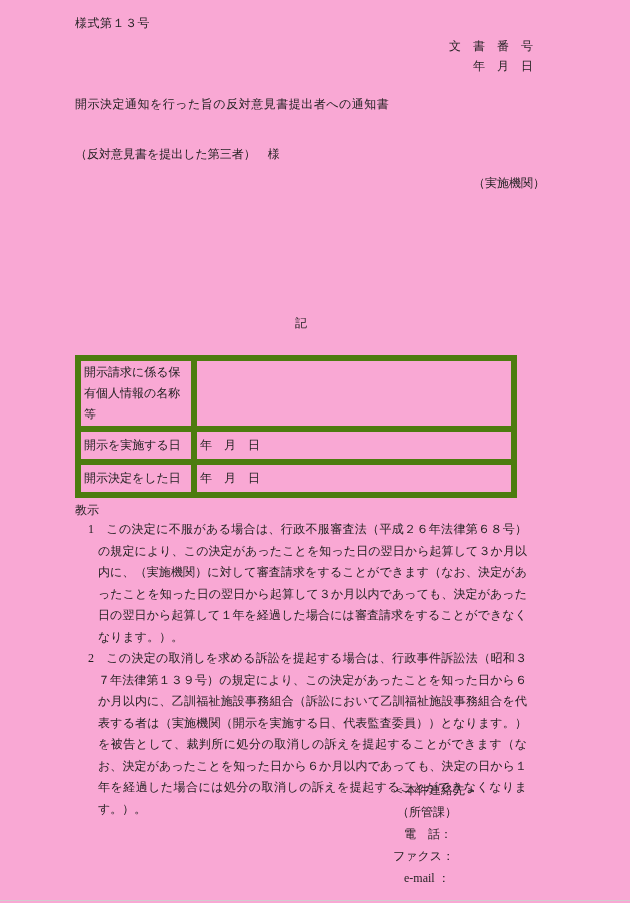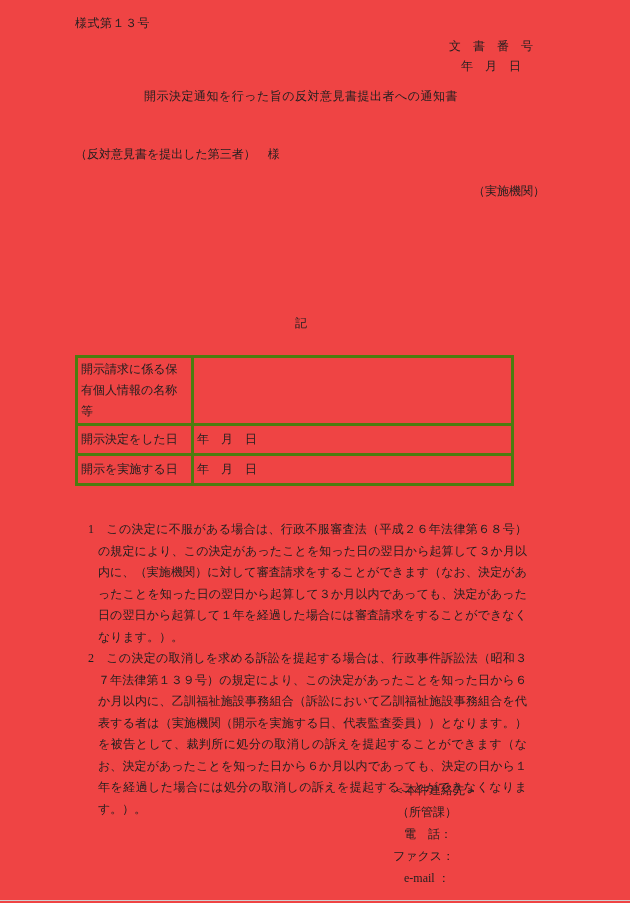--- a/index.html
+++ b/index.html
@@ -4,49 +4,49 @@
 <style>
   html,body{margin:0;padding:0;}
   body{
     width:630px;height:903px;
     background:#ffffff;
     font-family:"Liberation Serif","DejaVu Serif",serif;
     color:#1f1f1f;
     font-size:12px;
     overflow:hidden;
   }
-  .page{position:relative;width:630px;height:903px;background:#ef4444;}
+  .page{position:relative;width:630px;height:903px;background:#f9a8d4;}
   .abs{position:absolute;}
   .blk{left:75px;width:452px;}
   .form-no{top:15px;line-height:16px;letter-spacing:0.5px;}
-  .right-block{top:36px;text-align:center;margin-right:0;line-height:20px;right:97px;left:auto;width:auto;}
-  .title{top:88px;line-height:16px;text-align:center;letter-spacing:0.5px;}
+  .right-block{top:36px;text-align:right;margin-right:0;line-height:20px;right:97px;left:auto;width:auto;}
+  .title{top:96px;line-height:16px;text-align:left;letter-spacing:0.5px;}
   .addressee{top:134px;line-height:16px;margin-top:12px;}
-  .sender{top:175px;line-height:16px;text-align:center;left:auto;right:85px;width:auto;margin-top:8px;}
+  .sender{top:175px;line-height:16px;text-align:center;left:auto;right:85px;width:auto;}
   .body-par{top:210px;line-height:24px;text-align:justify;text-justify:inter-ideograph;}
   .ki{top:315px;line-height:17px;text-align:center;}
   .kyoji-head{top:502px;line-height:17px;}
   .kyoji-items{top:519px;}
   .kyoji-item{
     margin:0;
     padding-left:23px;
     text-indent:-10px;
     line-height:21.5px;
     text-align:justify;
     text-justify:inter-ideograph;
   }
   .kyoji-item .num{padding-right:12px;}
   table.info{
     position:absolute;left:75px;top:355px;
     border-collapse:collapse;
     width:436px;
     table-layout:fixed;
   }
   table.info td{
-    border:3px solid #4d7c0f;
+    border:6px solid #4d7c0f;
     vertical-align:top;
     line-height:21px;
     padding:1px 2px 1px 3px;
   }
   table.info col.c1{width:116px;}
   table.info col.c2{width:320px;}
   tr.r-tall td{height:42px;}
   tr.r-short td{height:25px;}
   tr.r-short td{vertical-align:middle;}
   td.val-date{padding-left:30px;}
@@ -80,30 +80,31 @@
     <colgroup>
         <col class="c1">
         <col class="c2">
       </colgroup>
     <tbody>
         <tr class="r-tall">
       <td>開示請求に係る保有個人情報の名称等</td>
       <td></td>
     </tr>
     <tr class="r-short">
-      <td>開示決定をした日</td>
+      <td>開示を実施する日</td>
       <td class="val-date">年　月　日</td>
     </tr>
     <tr class="r-short">
-      <td>開示を実施する日</td>
+      <td>開示決定をした日</td>
       <td class="val-date">年　月　日</td>
     </tr>
   </tbody>
     </table>
 
+  <div class="abs blk kyoji-head">教示</div>
 
   <div class="abs blk kyoji-items">
     <p class="kyoji-item"><span class="num">1</span><span>この決定に不服がある場合は、行政不服審査法（平成２６年法律第６８号）の規定により、この決定があったことを知った日の翌日から起算して３か月以内に、（実施機関）に対して審査請求をすることができます（なお、決定があったことを知った日の翌日から起算して３か月以内であっても、決定があった日の翌日から起算して１年を経過した場合には審査請求をすることができなくなります。）。</span></p>
     <p class="kyoji-item"><span class="num">2</span><span>この決定の取消しを求める訴訟を提起する場合は、行政事件訴訟法（昭和３７年法律第１３９号）の規定により、この決定があったことを知った日から６か月以内に、乙訓福祉施設事務組合（訴訟において乙訓福祉施設事務組合を代表する者は（実施機関（開示を実施する日、代表監査委員））となります。）を被告として、裁判所に処分の取消しの訴えを提起することができます（なお、決定があったことを知った日から６か月以内であっても、決定の日から１年を経過した場合には処分の取消しの訴えを提起することができなくなります。）。</span></p>
   </div>
 
   <div class="abs contact">
     <div>＜本件連絡先＞</div>
     <div class="c-small-shift">（所管課）</div>
     <div class="c-shift">電　話：</div>

